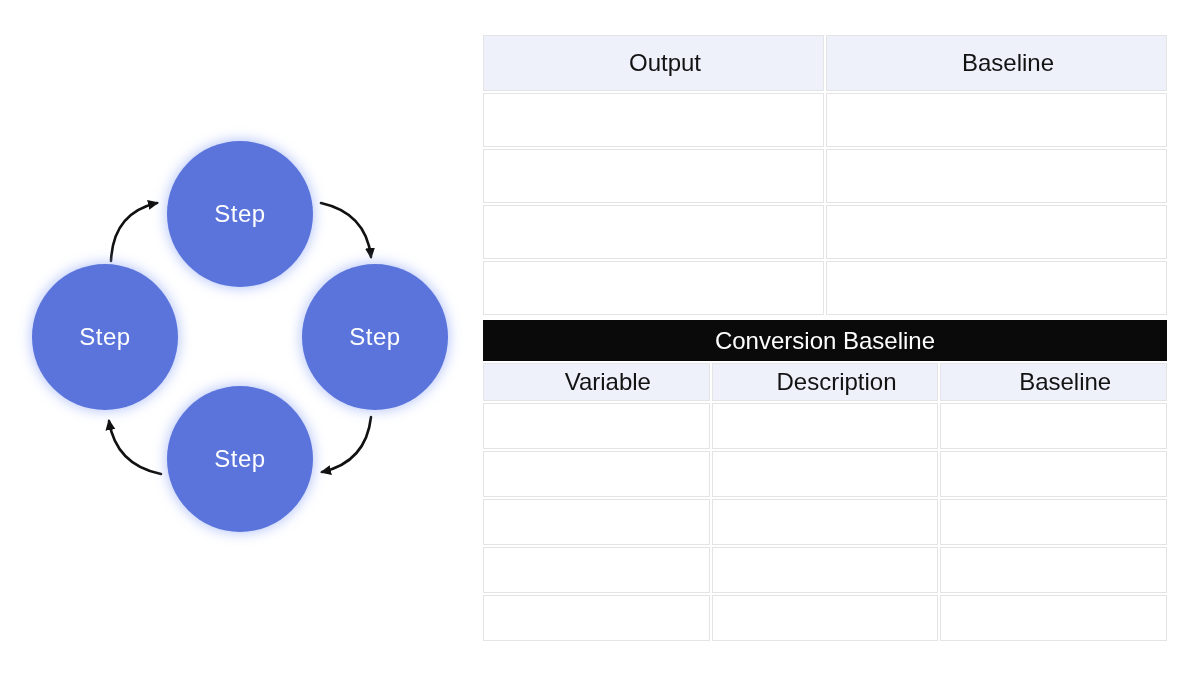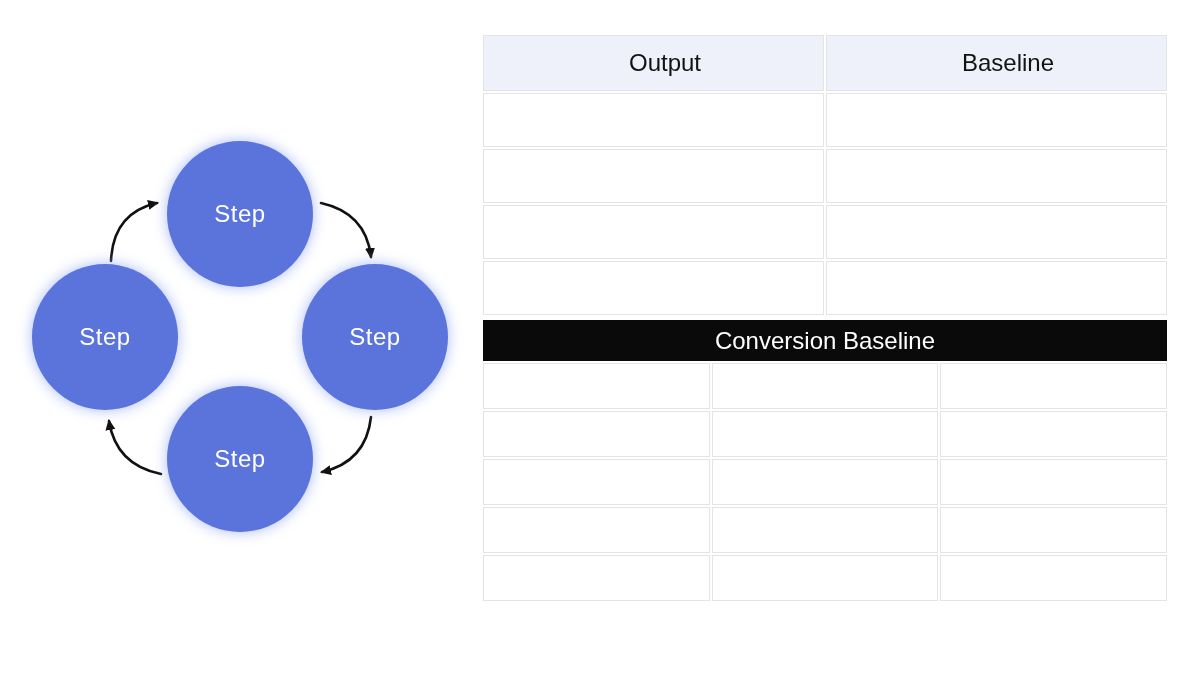--- a/index.html
+++ b/index.html
@@ -140,20 +140,25 @@
       </tr>
     </tbody>
       </table>
 
     <table class="t2">
       <tbody>
           <tr>
         <th class="title-cell" colspan="3">Conversion Baseline</th>
       </tr>
       <tr>
+        <th class="col-head">Variable</th>
+        <th class="col-head">Description</th>
+        <th class="col-head">Baseline</th>
+      </tr>
+      <tr>
         <td class="cell"></td>
         <td class="cell"></td>
         <td class="cell"></td>
       </tr>
       <tr>
         <td class="cell"></td>
         <td class="cell"></td>
         <td class="cell"></td>
       </tr>
       <tr>

